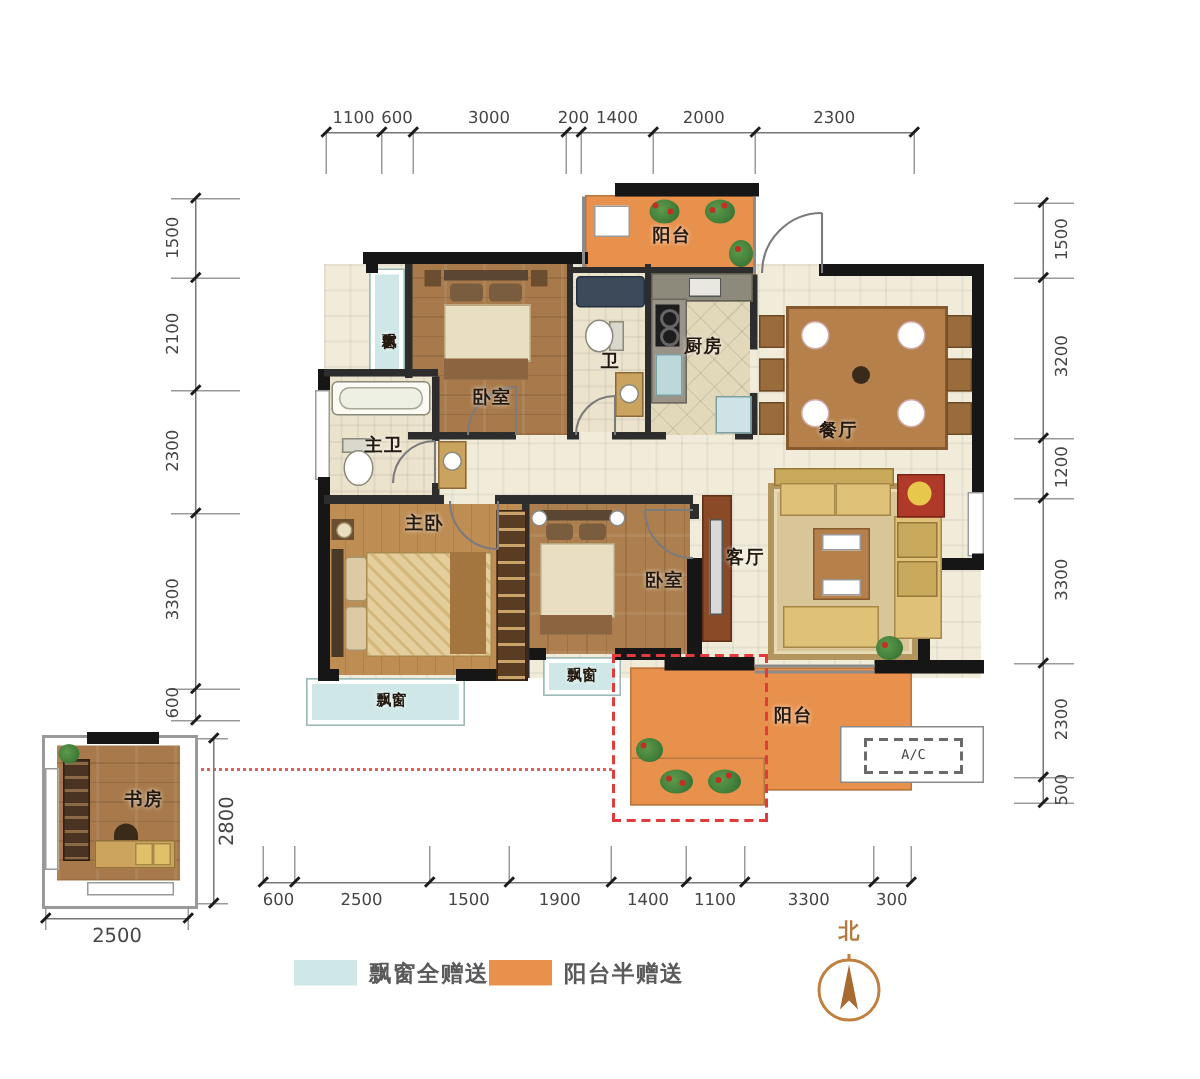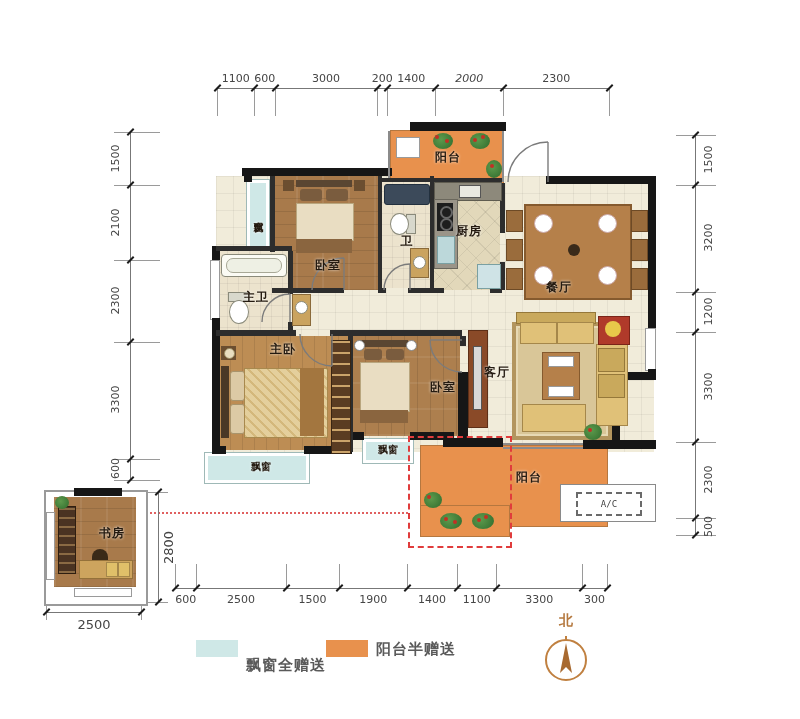--- a/index.html
+++ b/index.html
@@ -244,21 +244,21 @@
     <div class="abs rlabel" style="left:256px;top:297px;">主卫</div>
     <div class="abs rlabel" style="left:497px;top:372px;">客厅</div>
     <div class="abs rlabel" style="left:283px;top:349px;">主卧</div>
     <div class="abs rlabel" style="left:443px;top:387px;">卧室</div>
     <div class="abs rlabel small vert" style="left:258px;top:214px;">飘窗</div>
     <div class="abs rlabel small" style="left:261px;top:467px;">飘窗</div>
     <div class="abs rlabel small" style="left:388px;top:450px;">飘窗</div>
     <div class="abs rlabel" style="left:529px;top:477px;">阳台</div>
   </div>
 
-  <div class="abs" style="left:16px;top:0;width:200px;height:603px;">
+  <div class="abs" style="left:0;top:0;width:200px;height:603px;">
     <div class="abs" style="left:28px;top:490px;width:100px;height:112px;background:#fff;border:2px solid #9a9a9a;"></div>
     <div class="abs wood" style="left:38px;top:497px;width:82px;height:90px;"></div>
     <div class="abs wall" style="left:58px;top:488px;width:48px;height:8px;"></div>
     <div class="abs" style="left:42px;top:506px;width:16px;height:66px;background:#4a3322;background-image:repeating-linear-gradient(0deg,#8a6a44 0 2px,transparent 2px 9px);border:1px solid #2e1e10;"></div>
     <div class="abs plant" style="left:39px;top:496px;width:14px;height:13px;"></div>
     <div class="abs" style="left:76px;top:549px;width:16px;height:14px;background:#3a2a18;border-radius:8px 8px 0 0;"></div>
     <div class="abs" style="left:63px;top:560px;width:52px;height:17px;background:#cda45e;border:1px solid #94713a;"></div>
     <div class="abs" style="left:90px;top:562px;width:10px;height:13px;background:#e0c069;border:1px solid #a5874a;"></div>
     <div class="abs" style="left:102px;top:562px;width:10px;height:13px;background:#e0c069;border:1px solid #a5874a;"></div>
     <div class="abs window" style="left:30px;top:512px;width:7px;height:66px;"></div>
@@ -295,21 +295,21 @@
       <div class="abs slash" style="left: 431.157px; top: 87px;"></div>
       <div class="abs dimtick" style="left: 503.33px; top: 88px; width: 1px; height: 28px;"></div>
       <div class="abs slash" style="left: 499.33px; top: 87px;"></div>
       <div class="abs dimtick" style="left: 609px; top: 88px; width: 1px; height: 28px;"></div>
       <div class="abs slash" style="left: 605px; top: 87px;"></div>
       <div class="abs dimlabel" style="left: 205.748px; top: 72px; width: 60px;">1100</div>
       <div class="abs dimlabel" style="left: 234.722px; top: 72px; width: 60px;">600</div>
       <div class="abs dimlabel" style="left: 296.078px; top: 72px; width: 60px;">3000</div>
       <div class="abs dimlabel" style="left: 352.322px; top: 72px; width: 60px;">200</div>
       <div class="abs dimlabel" style="left: 381.296px; top: 72px; width: 60px;">1400</div>
-      <div class="abs dimlabel" style="left: 439.243px; top: 72px; width: 60px; font-style: italic;">2000</div>
+      <div class="abs dimlabel" style="left: 439.243px; top: 72px; width: 60px;">2000</div>
       <div class="abs dimlabel" style="left: 526.165px; top: 72px; width: 60px;">2300</div>
       <div class="abs dimline" style="left: 175px; top: 588px; width: 432px; height: 1px;"></div>
       <div class="abs dimtick" style="left: 175px; top: 564px; width: 1px; height: 24px;"></div>
       <div class="abs slash" style="left: 171px; top: 587px;"></div>
       <div class="abs dimtick" style="left: 196.421px; top: 564px; width: 1px; height: 24px;"></div>
       <div class="abs slash" style="left: 192.421px; top: 587px;"></div>
       <div class="abs dimtick" style="left: 285.678px; top: 564px; width: 1px; height: 24px;"></div>
       <div class="abs slash" style="left: 281.678px; top: 587px;"></div>
       <div class="abs dimtick" style="left: 339.231px; top: 564px; width: 1px; height: 24px;"></div>
       <div class="abs slash" style="left: 335.231px; top: 587px;"></div>
@@ -367,21 +367,21 @@
       <div class="abs dimlabel" style="left: 688px; top: 153px; width: 40px; transform: rotate(-90deg);">1500</div>
       <div class="abs dimlabel" style="left: 688px; top: 231.333px; width: 40px; transform: rotate(-90deg);">3200</div>
       <div class="abs dimlabel" style="left: 688px; top: 304.667px; width: 40px; transform: rotate(-90deg);">1200</div>
       <div class="abs dimlabel" style="left: 688px; top: 379.667px; width: 40px; transform: rotate(-90deg);">3300</div>
       <div class="abs dimlabel" style="left: 688px; top: 473px; width: 40px; transform: rotate(-90deg);">2300</div>
       <div class="abs dimlabel" style="left: 688px; top: 519.667px; width: 40px; transform: rotate(-90deg);">500</div>
     </div>
 
   <div class="abs" style="left:190px;top:636px;width:320px;height:26px;">
     <div class="abs" style="left: 6px; top: 4px; width: 42px; height: 17px; background: rgb(207, 232, 231);"></div>
-    <div class="abs legend-label" style="left:56px;top:20px;">飘窗全赠送</div>
+    <div class="abs legend-label" style="left:56px;top:4px;">飘窗全赠送</div>
     <div class="abs" style="left: 136px; top: 4px; width: 42px; height: 17px; background: rgb(232, 145, 77);"></div>
     <div class="abs legend-label" style="left:186px;top:4px;">阳台半赠送</div>
   </div>
 
   <div class="abs" style="left:536px;top:612px;width:60px;height:75px;">
     <div class="abs" style="left:0;top:0;width:60px;text-align:center;color:#b5793f;font-size:14px;font-weight:bold;">北</div>
     <svg width="60" height="56" viewBox="0 0 60 56" style="top:19px;">
       <circle cx="30" cy="29" r="20" fill="none" stroke="#c08040" stroke-width="2"></circle>
       <line x1="30" y1="5" x2="30" y2="9" stroke="#c08040" stroke-width="2"></line>
       <polygon points="30,12 36,42 30,36 24,42" fill="#a86a30"></polygon>

